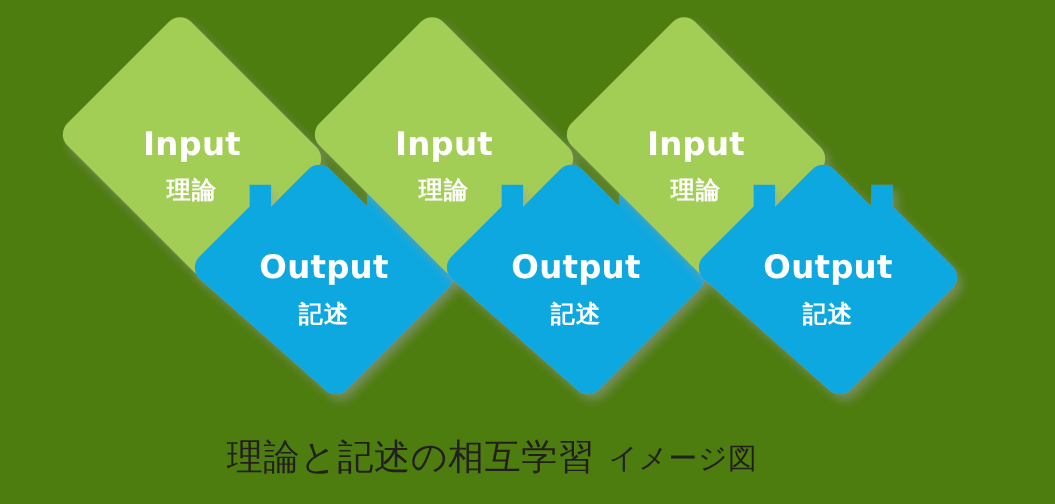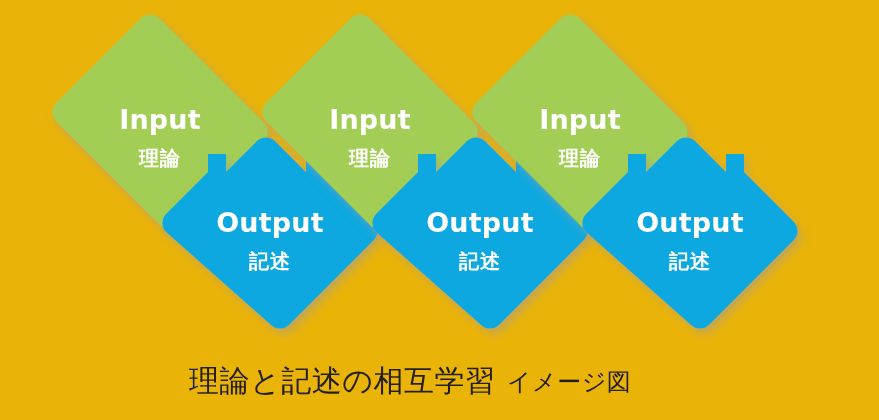--- a/index.html
+++ b/index.html
@@ -7,21 +7,21 @@
     padding: 0;
     background: #ffffff;
   }
   body {
     font-family: "Liberation Sans", "DejaVu Sans", sans-serif;
   }
   #stage {
     position: relative;
     width: 879px;
     height: 420px;
-    background: #eab308;
+    background: #4d7c0f;
     overflow: hidden;
   }
   #diagram-svg {
     position: absolute;
     left: 0;
     top: 0;
     width: 879px;
     height: 420px;
     display: block;
   }

